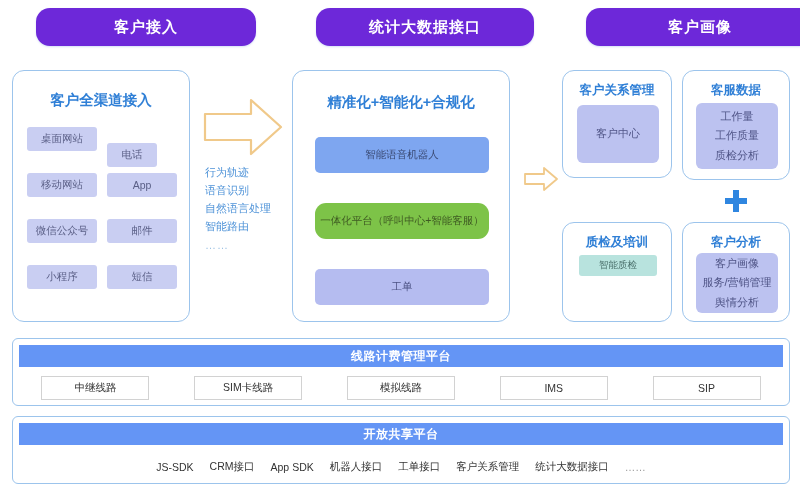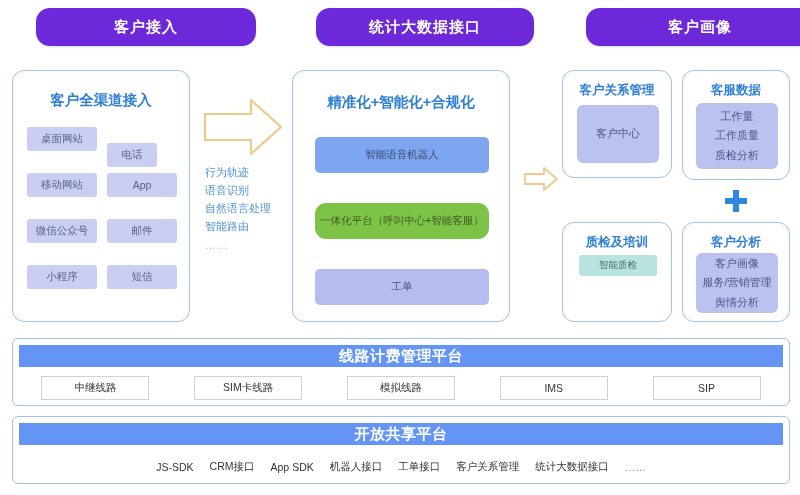--- a/index.html
+++ b/index.html
@@ -117,21 +117,21 @@
     background:#ffffff;
     border:1px solid #9cc4ec;
     border-radius:6px;
     box-sizing:border-box;
   }
   #plat-line{top:338px;height:68px;}
   #plat-open{top:416px;height:68px;}
   .plat-bar{
     position:absolute;left:6px;right:6px;top:6px;height:22px;
     background:#6495f5;
-    color:#ffffff;font-size:15px;font-weight:bold;
+    color:#ffffff;font-size:12px;font-weight:bold;
     display:flex;align-items:center;justify-content:center;
     letter-spacing:.5px;
   }
   .line-row{
     position:absolute;left:6px;right:6px;top:36px;height:26px;
     display:flex;align-items:center;justify-content:space-around;
   }
   .line-cell{
     width:108px;height:24px;
     border:1px solid #d2d2d2;

